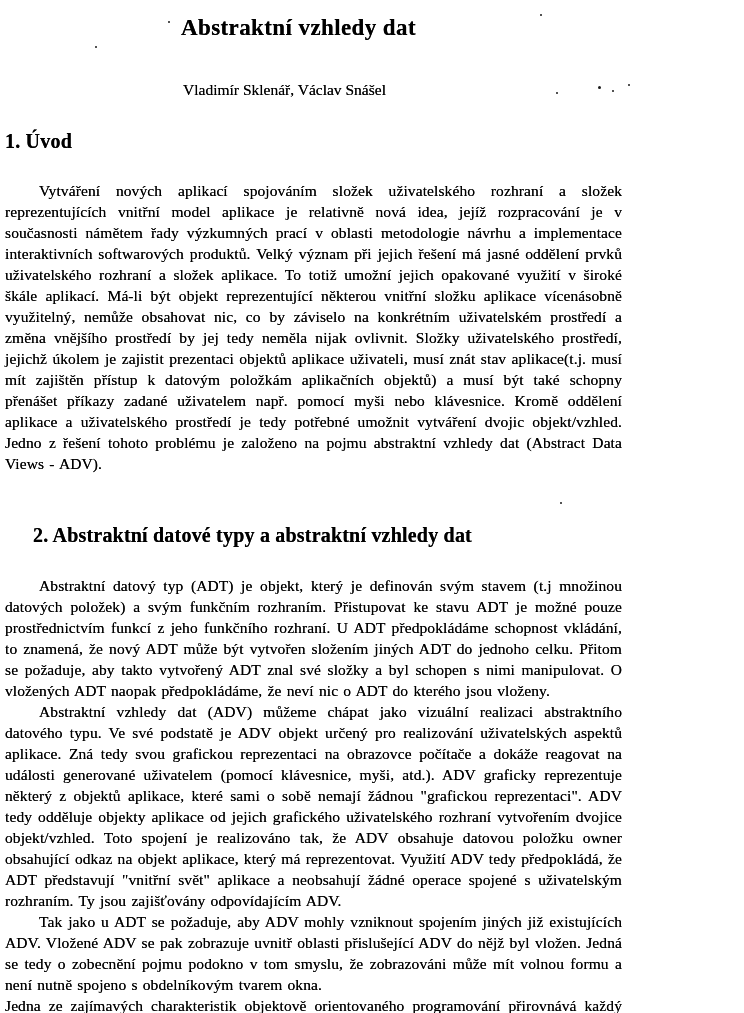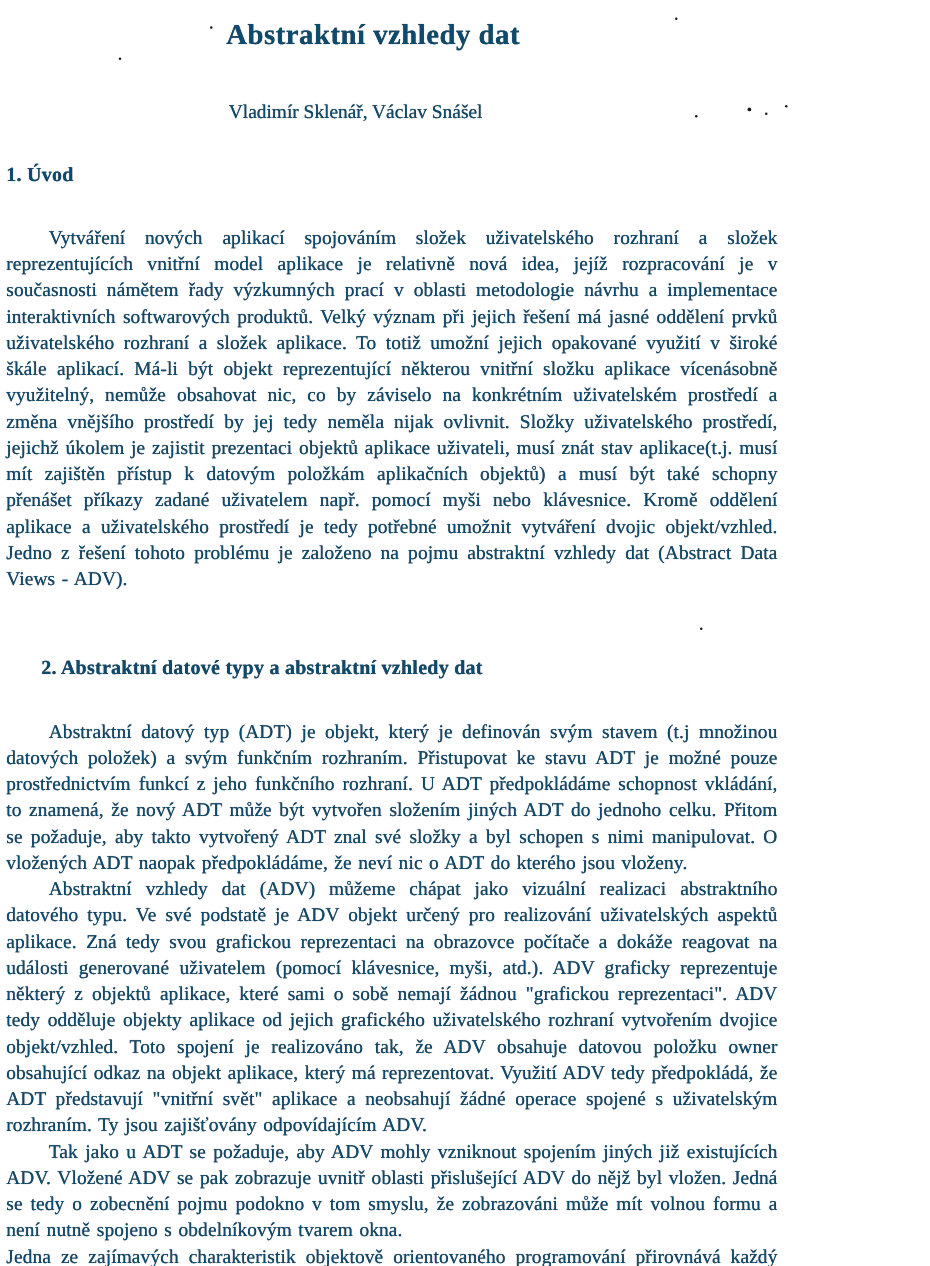--- a/index.html
+++ b/index.html
@@ -7,42 +7,42 @@
     padding: 0;
     background: #ffffff;
   }
   .page {
     position: relative;
     width: 631px;
     height: 1013px;
     background: #ffffff;
     overflow: hidden;
     font-family: "Liberation Serif", "DejaVu Serif", serif;
-    color: #0c4a6e;
+    color: #000000;
     box-sizing: border-box;
     padding: 0 9px 0 5px;
     text-shadow: 0 0 0.6px rgba(0,0,0,0.8);
   }
   .paper-title {
     margin: 14px 30px 0 0;
     text-align: center;
     font-size: 23px;
     font-weight: 700;
     letter-spacing: 0.4px;
     line-height: 27px;
   }
   .authors {
     margin: 39px 58px 0 0;
     text-align: center;
     font-size: 15.5px;
     font-weight: 400;
     line-height: 19px;
   }
   .section-heading {
-    font-size: 16px;
+    font-size: 20px;
     font-weight: 700;
     letter-spacing: 0.2px;
     line-height: 24px;
     margin: 0;
   }
   .heading-1 { margin-top: 30px; }
   .heading-2 { margin-top: 49px; margin-left: 28px; }
   p.body-par {
     margin: 0;
     font-size: 15.5px;

